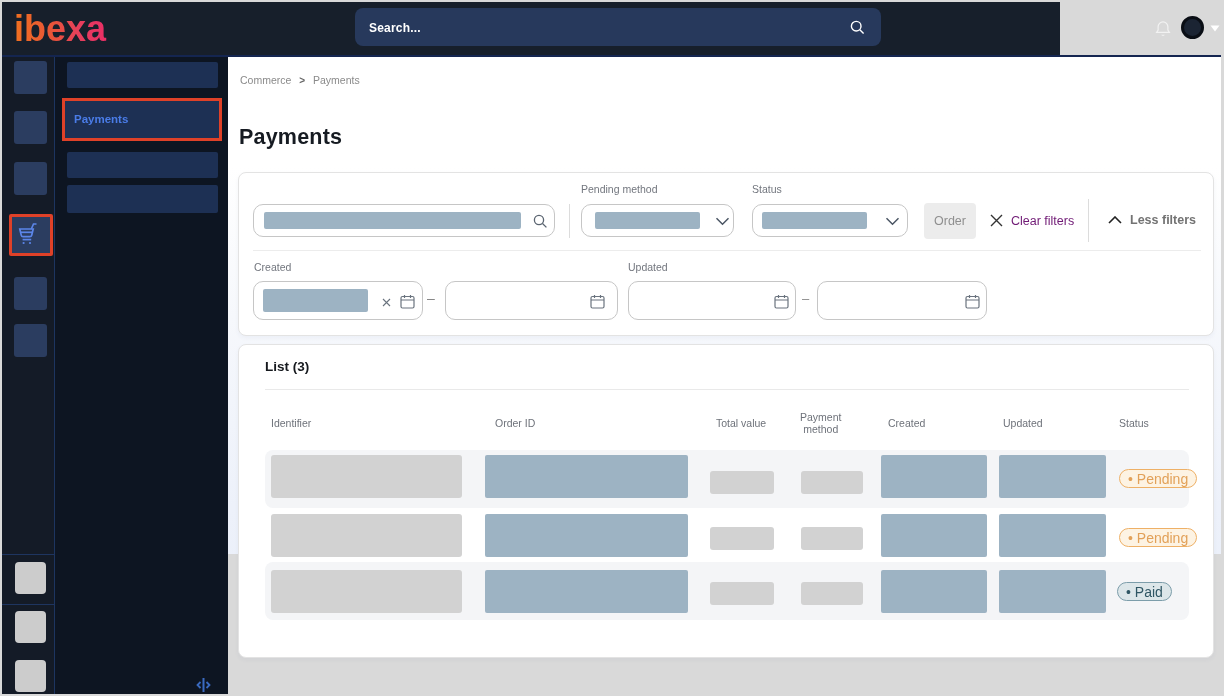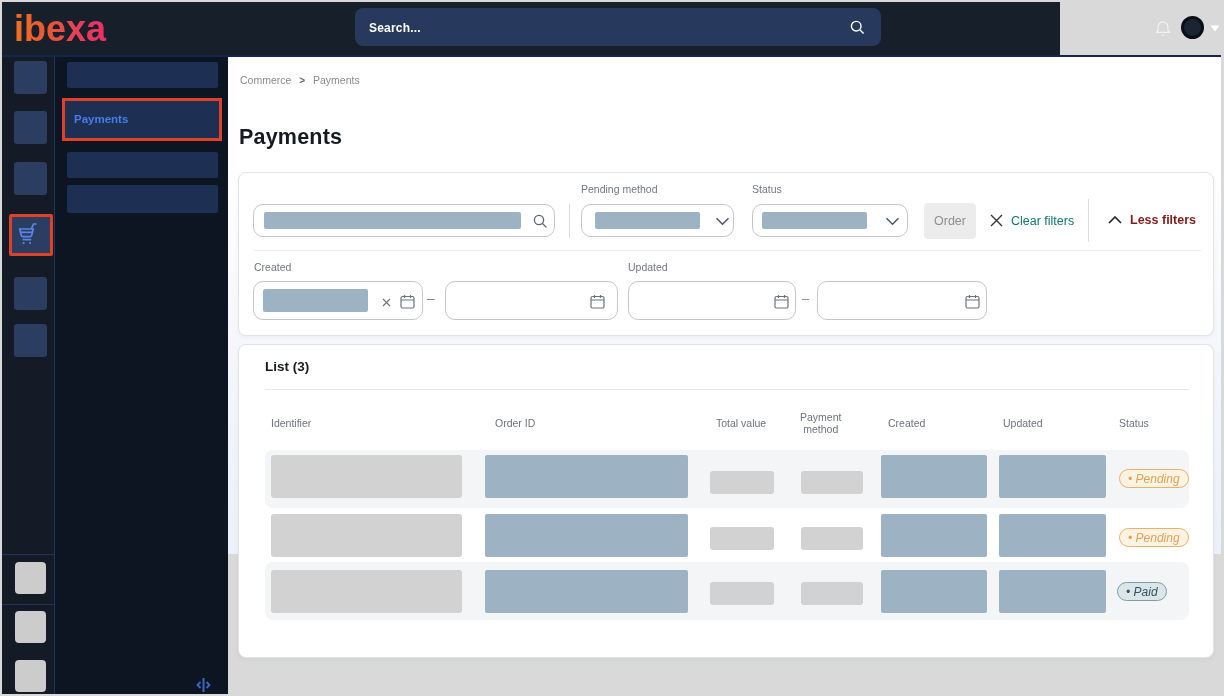--- a/index.html
+++ b/index.html
@@ -35,21 +35,21 @@
   .inp { position:absolute; border:1px solid #c6c6c6; border-radius:10px; background:#fff; }
   .blk { position:absolute; background:#9db3c3; border-radius:2px; }
   .gblk { position:absolute; background:#d2d2d2; border-radius:3px; }
   .vsep { position:absolute; width:1px; background:#dcdcdc; }
   #applybtn { position:absolute; left:685px; top:30px; width:52px; height:36px; background:#ececec; border-radius:4px;
      color:#8f8f8f; font-size:12.5px; text-align:center; line-height:36px; }
   .txt { position:absolute; }
   
   .hdr { position:absolute; font-size:10.5px; color:#6e727a; }
   .rowband { position:absolute; left:26px; width:924px; height:58px; background:#f4f5f7; border-radius:8px; }
-  .pill { position:absolute; font-size:12px; border-radius:10px; padding:0 8px; height:19px; line-height:18px;font-style:italic; }
+  .pill { position:absolute; font-size:14px; border-radius:10px; padding:0 8px; height:19px; line-height:18px; }
   .pending { background:#fdf3e3; border:1px solid #eeb066; color:#e2a159; }
   .paid { background:#dce6e9; border:1px solid #7c9daa; color:#2f5664; }
 </style>
 </head>
 <body>
 
 <div class="abs" id="topbar">
   <svg class="abs" style="left:7px;top:11px" width="100" height="32" viewBox="0 0 100 32">
     <defs>
         <linearGradient id="lg" x1="0" y1="0" x2="1" y2="0">
@@ -139,26 +139,26 @@
     <div class="inp" style="left:513px;top:31px;width:156px;height:33px">
       <div class="blk" style="left:9px;top:7px;width:105px;height:17px"></div>
       <svg class="abs" style="left:132px;top:12px" width="15" height="9" viewBox="0 0 15 9" fill="none" stroke="#4a5563" stroke-width="1.5">
           <path d="M1.5 1.2 L7.5 7.2 L13.5 1.2"></path>
         </svg>
     </div>
     <div id="applybtn">Order</div>
     <svg class="abs" style="left:751px;top:41px" width="13" height="13" viewBox="0 0 13 13" stroke="#333" stroke-width="1.4">
         <path d="M1 1 L12 12 M12 1 L1 12"></path>
       </svg>
-    <span class="txt" style="left:772px;top:41px;font-size:12.5px;color:#0f766e">Clear filters</span>
+    <span class="txt" style="left:772px;top:41px;font-size:12.5px;color:#701a75">Clear filters</span>
     <div class="vsep" style="left:849px;top:26px;height:43px"></div>
     <svg class="abs" style="left:869px;top:43px" width="14" height="8" viewBox="0 0 14 8" fill="none" stroke="#222" stroke-width="1.6">
         <path d="M1 7 L7 1 L13 7"></path>
       </svg>
-    <span class="txt" style="left:891px;top:40px;font-size:12.5px;font-weight:700;color:#7f1d1d">Less filters</span>
+    <span class="txt" style="left:891px;top:40px;font-size:12.5px;font-weight:700;color:#737373">Less filters</span>
     <div class="abs" style="left:14px;top:77px;width:948px;height:1px;background:#ececec"></div>
     <span class="lbl" style="left:15px;top:88px">Created</span>
     <div class="inp" style="left:14px;top:108px;width:170px;height:39px">
       <div class="blk" style="left:9px;top:7px;width:105px;height:23px"></div>
       <svg class="abs" style="left:128px;top:16px" width="9" height="9" viewBox="0 0 9 9" stroke="#6a737e" stroke-width="1.1" fill="none">
           <path d="M1 1 L8 8 M8 1 L1 8"></path>
         </svg>
       <svg class="abs" style="left:146px;top:12px" width="15" height="15" viewBox="0 0 15 15" fill="none" stroke="#6a737e" stroke-width="1.2">
         <rect x="1" y="2.5" width="13" height="11.5" rx="1.5"></rect>
           <path d="M1 6 h13 M4.5 1 v3 M10.5 1 v3"></path>

